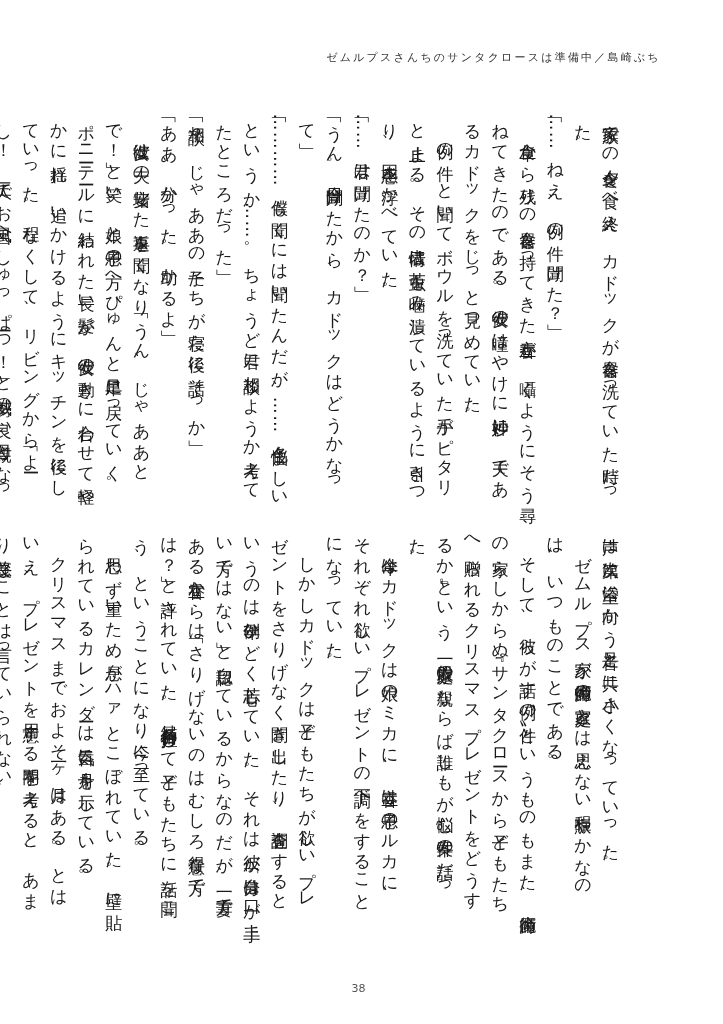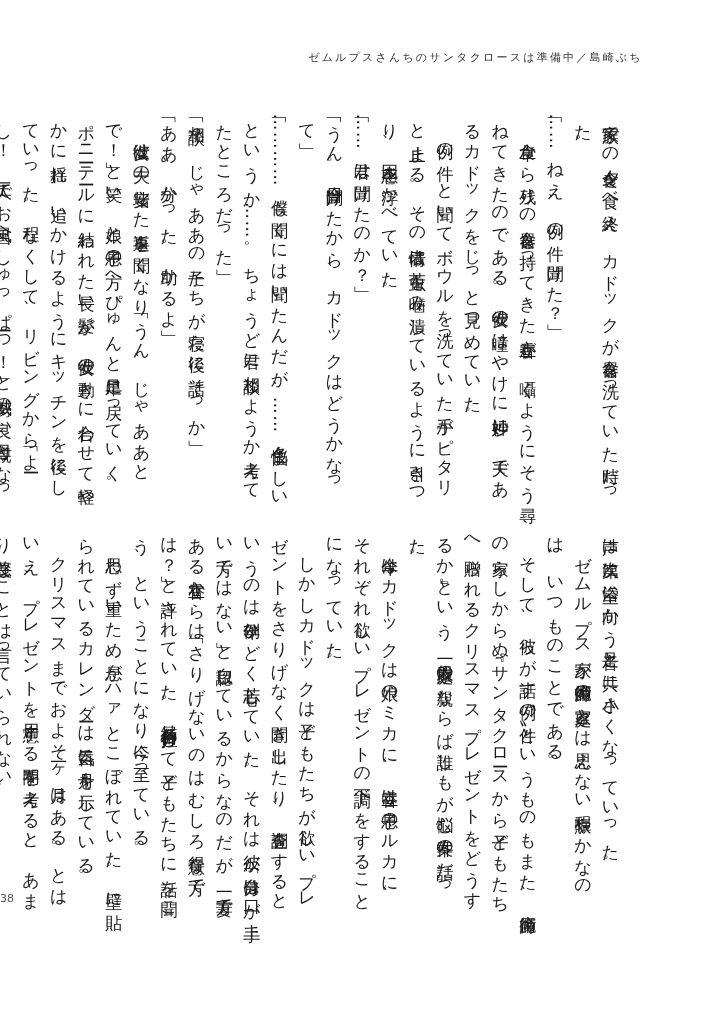--- a/index.html
+++ b/index.html
@@ -1,28 +1,28 @@
 <!DOCTYPE html>
 <html><head>
 <meta charset="utf-8">
 <style>
   html, body { margin: 0; padding: 0; background: #ffffff; }
   body { width: 723px; height: 1024px; position: relative; overflow: hidden;
          font-family: "DejaVu Sans", sans-serif; color: #1a1a1a; }
   .header { position: absolute; top: 50px; left: 0; width: 723px; text-align: center;
             font-size: 11px; letter-spacing: 2.2px; color: #333; }
-  .header span { position: relative; left: 114px; margin-top: 16px; }
+  .header span { position: relative; left: 132px; margin-top: 16px; }
   .block { position: absolute; left: 104px; width: 520px; height: 390px;
            writing-mode: vertical-rl; -webkit-writing-mode: vertical-rl;
            font-size: 17px; line-height: 27.6px; letter-spacing: 1.4px;
            text-orientation: mixed; }
   .block.top { top: 112px; }
   .block.bottom { top: 526px; }
   .block p { margin: 0; padding: 0; white-space: pre-wrap; }
-  .page-number { position: absolute; top: 892px; left: 0; width: 717px; 
+  .page-number { position: absolute; top: 982px; left: 0; width: 717px; text-align: center;
                  font-size: 11px; color: #555; }
 </style>
 </head>
 <body>
 
 <div class="header">
   <span>ゼムルプスさんちのサンタクロースは準備中／島崎ぶち</span>
 </div>
 
 <div class="block top">

